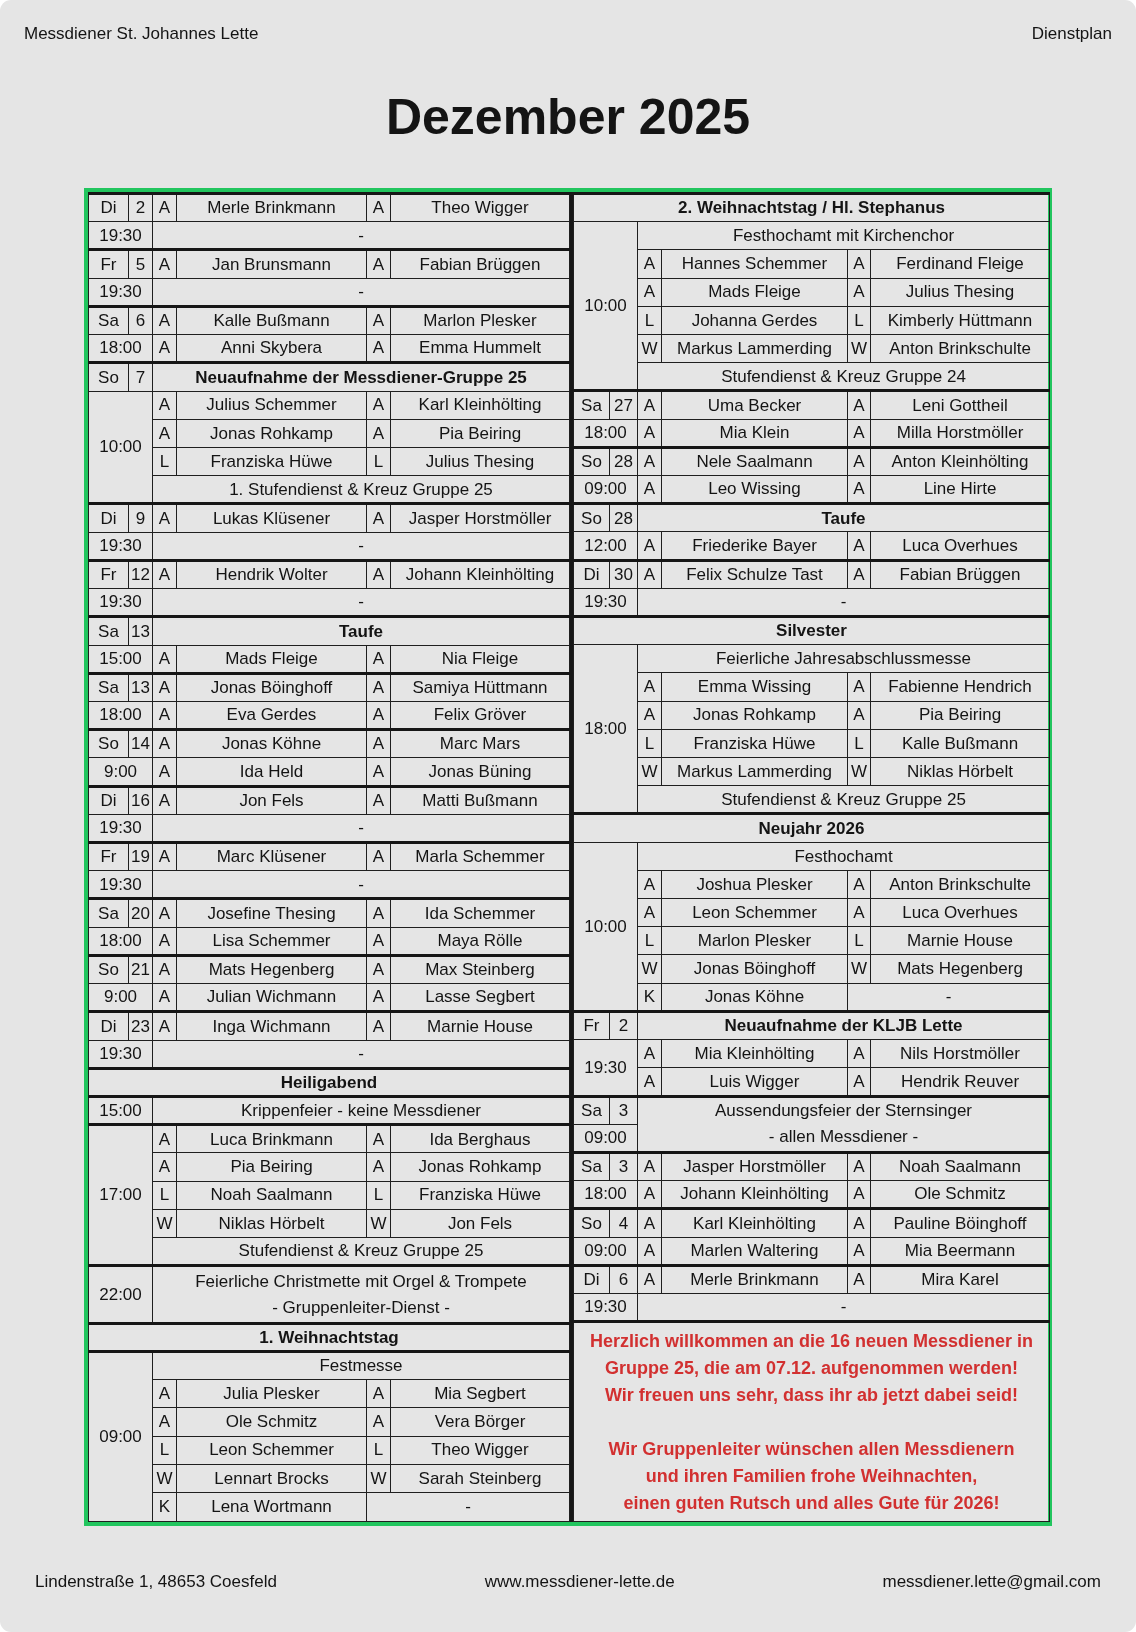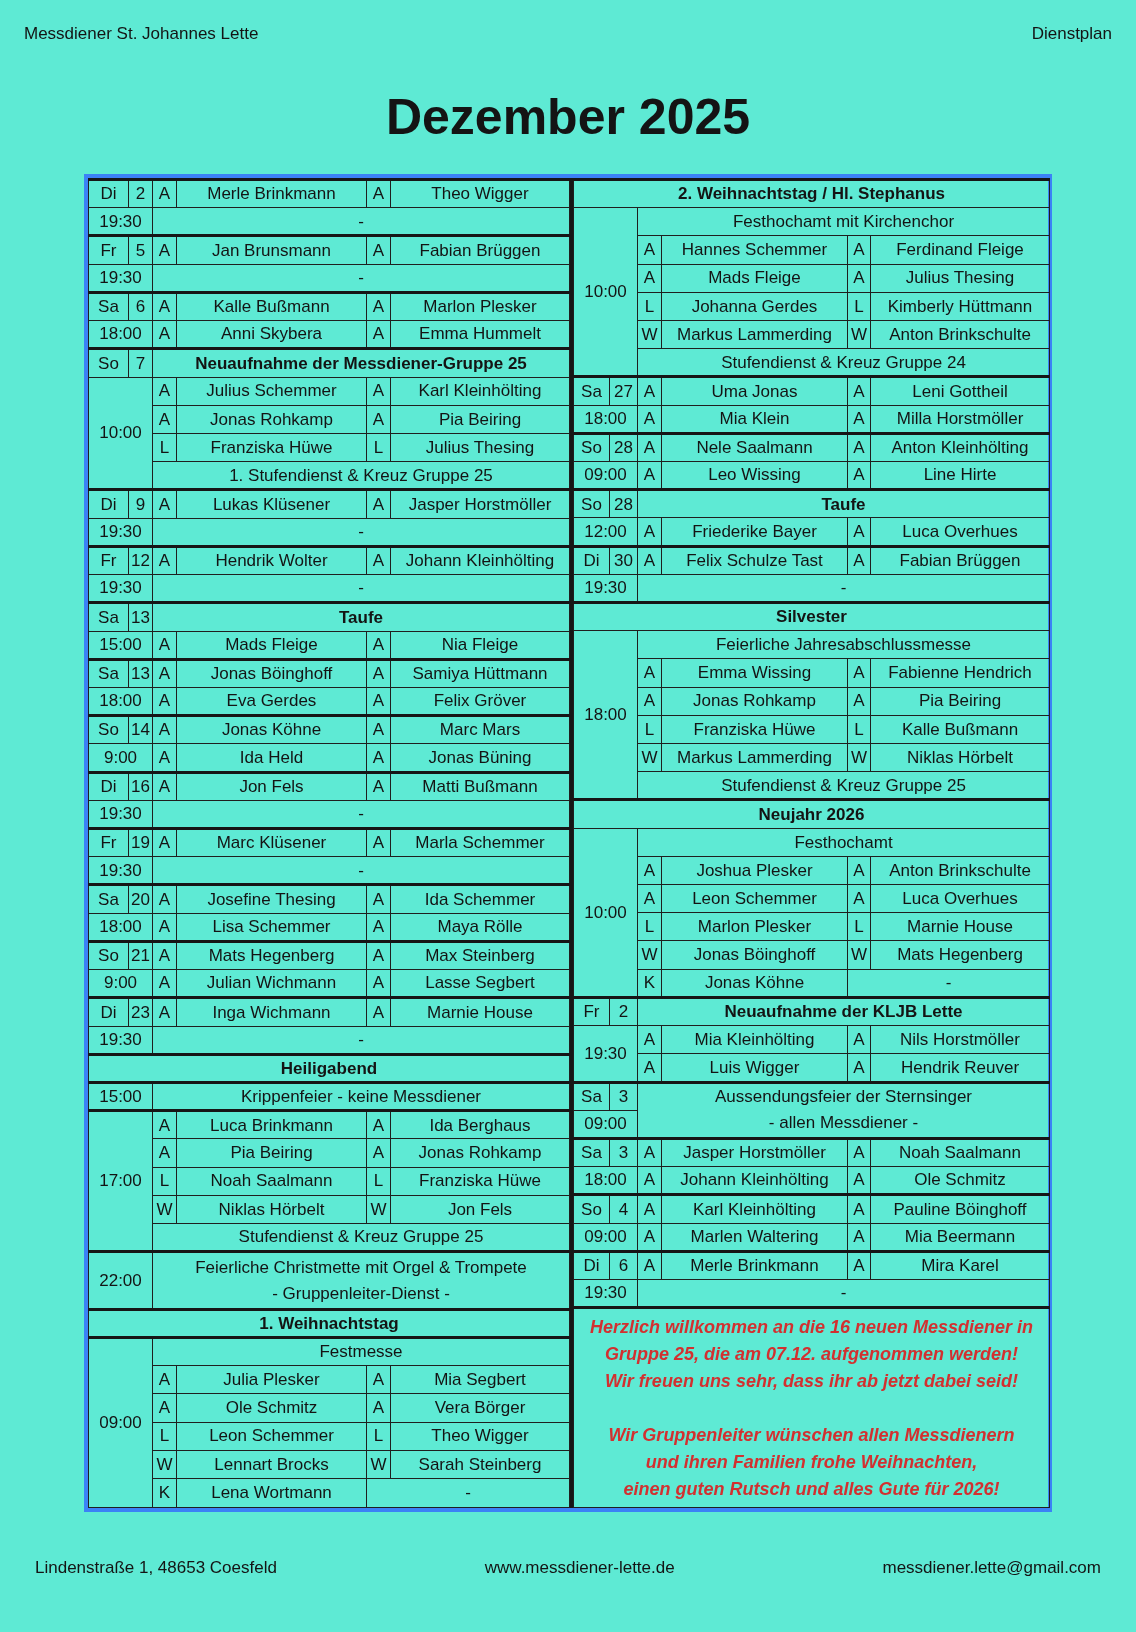--- a/index.html
+++ b/index.html
@@ -1,34 +1,34 @@
 <!DOCTYPE html>
 <html style="--notice-red: #d23030;"><head>
 <meta charset="utf-8">
 <style>
   html,body{margin:0;padding:0;background:#ffffff;}
   .page{
-    position:relative;width:1136px;height:1632px;background:#5eead4;
-    font-family:"Liberation Sans","DejaVu Sans",sans-serif;color:#141414;overflow:hidden;
+    position:relative;width:1136px;height:1632px;background:#e5e5e5;
+    font-family:"Liberation Sans","DejaVu Sans",sans-serif;color:#141414;overflow:hidden;border-radius:11px;
   }
   .topbar{display:flex;justify-content:space-between;padding:24px 24px 0 24px;font-size:17px;}
   .doc-title{text-align:center;font-size:50px;font-weight:700;margin-top:50px;line-height:46px;}
-  .schedule{display:flex;width:960px;margin:34px auto 0 auto;border:4px solid #3b82f6;}
+  .schedule{display:flex;width:960px;margin:48px auto 0 auto;border:4px solid #22c55e;}
   .colL{border-right:3px solid #161616;}
   table.sched{border-collapse:collapse;table-layout:fixed;height:1330px;font-size:17px;}
   table.sched td{
     border:1.5px solid #1f1f1f;padding:0 1px;text-align:center;vertical-align:middle;
     overflow:hidden;white-space:nowrap;line-height:1.15;
   }
   table.sched tr{height:28px;}
   table.sched tr.grp > td{border-top:3px solid #161616;}
   .c-head{font-weight:700;}
   .c-sub div, .c-note div{line-height:26px;}
   .c-note{font-weight:700;color:var(--notice-red,#d23030);font-size:18px;}
-  .c-note div{line-height:27px;font-style:italic;}
+  .c-note div{line-height:27px;}
   .footer{display:flex;justify-content:space-between;padding:0 35px;margin-top:46px;font-size:17px;}
 </style>
 </head>
 <body>
 
 <div class="page">
   <div class="topbar">
     <span>Messdiener St. Johannes Lette</span>
     <span>Dienstplan</span>
   </div>
@@ -368,21 +368,21 @@
               <td class="c-role">W</td>
               <td class="c-name">Anton Brinkschulte</td>
             </tr>
             <tr>
               <td class="c-sub" colspan="4">Stufendienst &amp; Kreuz Gruppe 24</td>
             </tr>
             <tr class="grp">
               <td class="c-day">Sa</td>
               <td class="c-date">27</td>
               <td class="c-role">A</td>
-              <td class="c-name">Uma Jonas</td>
+              <td class="c-name">Uma Becker</td>
               <td class="c-role">A</td>
               <td class="c-name">Leni Gottheil</td>
             </tr>
             <tr>
               <td class="c-time" colspan="2">18:00</td>
               <td class="c-role">A</td>
               <td class="c-name">Mia Klein</td>
               <td class="c-role">A</td>
               <td class="c-name">Milla Horstmöller</td>
             </tr>

